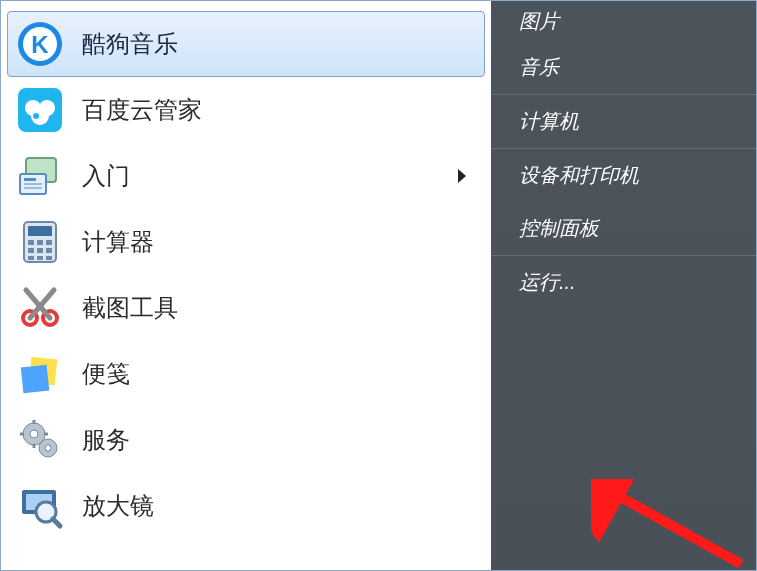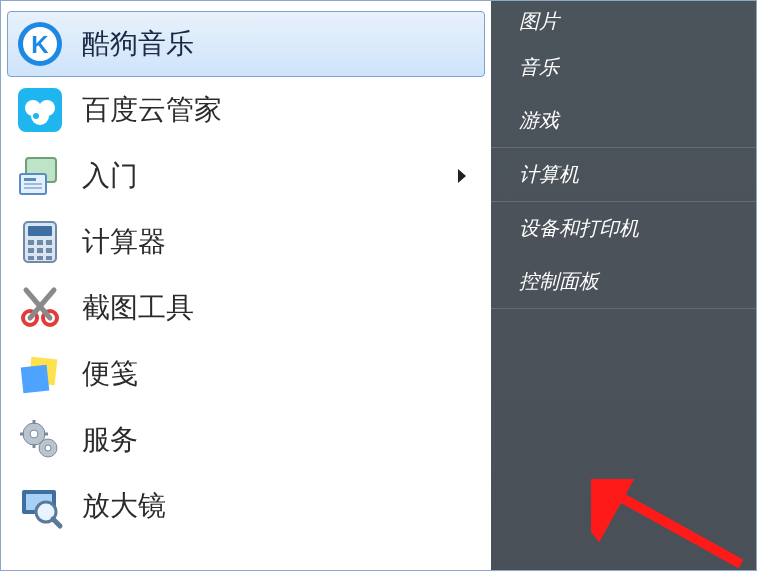--- a/index.html
+++ b/index.html
@@ -38,21 +38,21 @@
   }
   .menu-item .icon-slot {
     width: 48px;
     height: 48px;
     margin-right: 18px;
     display: flex;
     align-items: center;
     justify-content: center;
   }
   .menu-item .label {
-    font-size: 28px;
+    font-size: 24px;
     color: #2b2b2b;
   }
   .menu-item.selected .label { color: #1a2a44; }
   .menu-item .submenu-arrow {
     position: absolute;
     right: 18px;
     top: 50%;
     transform: translateY(-50%);
     width: 0; height: 0;
     border-top: 7px solid transparent;
@@ -217,43 +217,43 @@
   <div class="right-pane">
 
     <div class="right-item" style="height:40px; padding-top:0;">
       <span>图片</span>
     </div>
 
     <div class="right-item">
       <span>音乐</span>
     </div>
 
-    <div class="right-item">
-      <span>游戏</span>
-    </div>
 
     <div class="right-divider"></div>
 
     <div class="right-item">
       <span>计算机</span>
     </div>
 
     <div class="right-divider"></div>
 
     <div class="right-item">
       <span>设备和打印机</span>
     </div>
 
     <div class="right-item">
       <span>控制面板</span>
     </div>
 
 
     <div class="right-divider"></div>
 
+    <div class="right-item">
+      <span>运行...</span>
+    </div>
 
     <svg class="red-arrow" width="160" height="90">
       <defs>
         <marker id="ahead" markerWidth="12" markerHeight="12" refX="2" refY="5" orient="auto">
           <path d="M0,0 L12,5 L0,10 Z" fill="#ff1a1a"></path>
         </marker>
       </defs>
       <line x1="150" y1="85" x2="15" y2="10" stroke="#ff1a1a" stroke-width="10" marker-end="url(#ahead)"></line>
     </svg>
 

